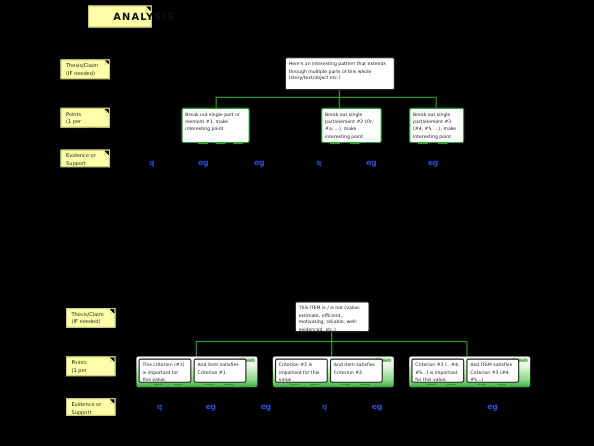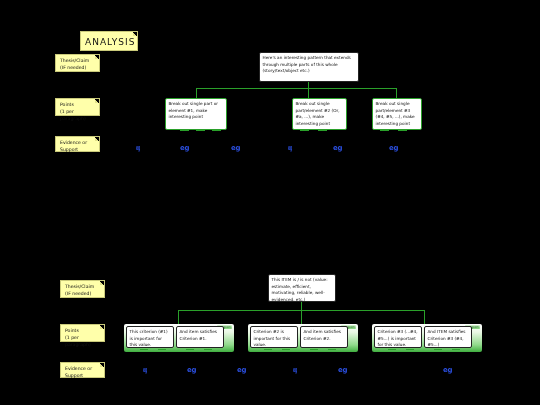--- a/index.html
+++ b/index.html
@@ -6,21 +6,21 @@
   body{width:540px;height:405px;position:relative;overflow:hidden;
        font-family:"DejaVu Sans","Liberation Sans",sans-serif;color:#000;}
   .canvas{position:absolute;inset:0;background:#000;}
 
   
   .note{position:absolute;background:#ffffaa;border:1px solid #c9c97a;
         font-size:4.6px;line-height:1.5;padding:3px 3px 3px 4px;
         color:#111;box-sizing:border-box;}
   .note .fold{position:absolute;right:0;top:0;width:4px;height:4px;
         background:linear-gradient(225deg,#000 0 50%,#e2e28a 50% 100%);}
-  .note.title{font-size:9px;letter-spacing:1px;padding:4px 4px;font-weight:400;margin-top:26px;}
+  .note.title{font-size:9px;letter-spacing:1px;padding:4px 22px;font-weight:700;}
 
   
   .wbox{position:absolute;background:#fff;border:1px solid #222;border-radius:2px;
         font-size:4.2px;line-height:1.55;padding:2px 2.5px;box-sizing:border-box;
         color:#111;overflow:hidden;}
   .gbox{position:absolute;background:#fff;border:1.2px solid #2aa02a;border-radius:2px;
         font-size:4.2px;line-height:1.55;padding:2px 2.5px;box-sizing:border-box;
         color:#111;overflow:hidden;}
 
   

